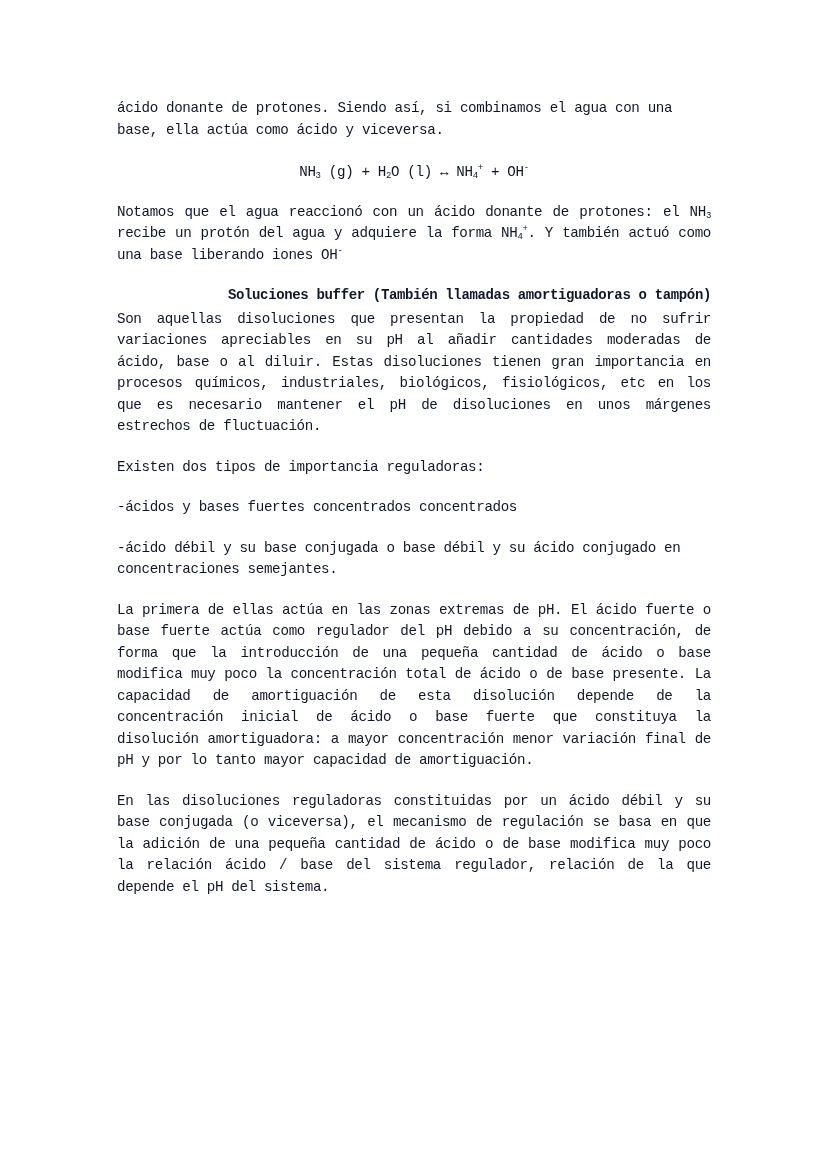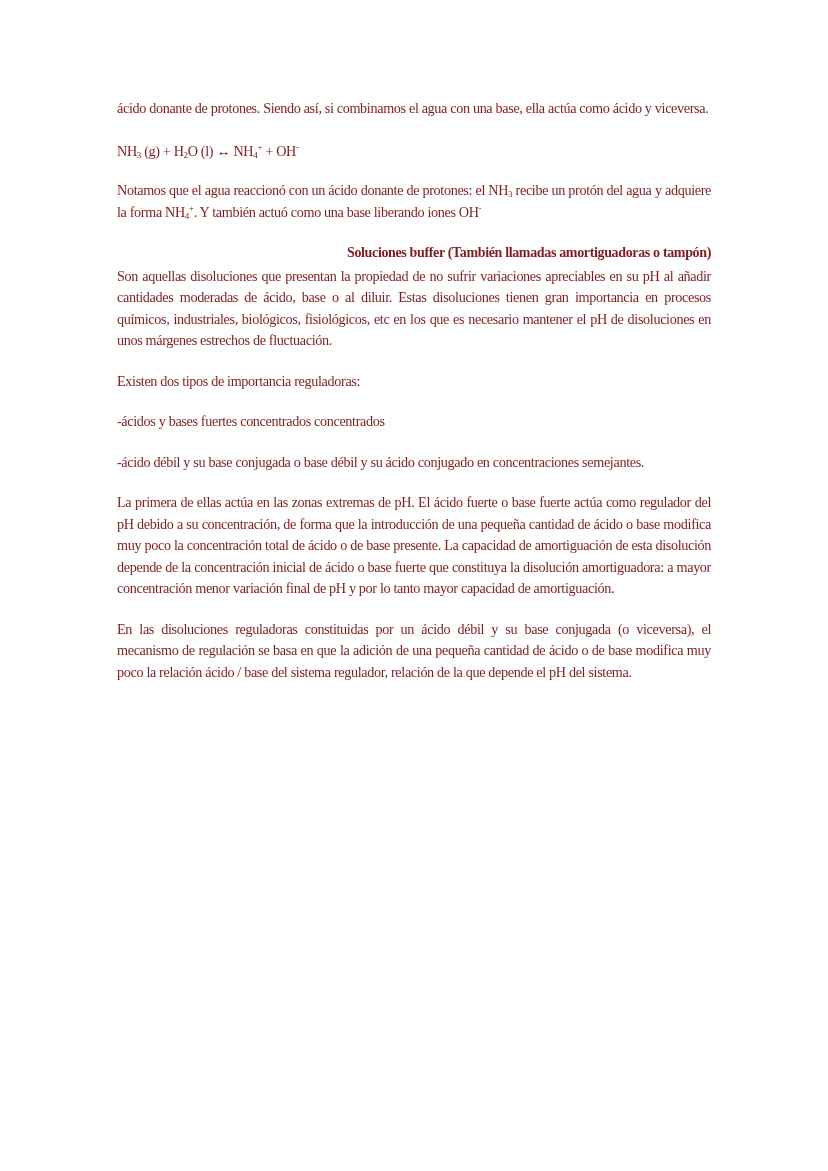--- a/index.html
+++ b/index.html
@@ -1,25 +1,25 @@
 <!DOCTYPE html>
 <html><head>
 <meta charset="utf-8">
 <style>
   html, body { margin: 0; padding: 0; background: #ffffff; }
   body { width: 828px; height: 1171px; position: relative; overflow: hidden; }
   .page {
     position: absolute; left: 117px; top: 98px; width: 594px;
-    font-family: Liberation Serif, serif;
-    font-size: 14.2px; line-height: 21.5px; color: #7f1d1d;
+    font-family: Liberation Mono, monospace;
+    font-size: 14.2px; line-height: 21.5px; color: #0f172a;
     letter-spacing: -0.35px;
   }
   .p { margin: 0 0 19px 0; }
   .justify { text-align: justify; text-align-last: left; }
-  .eq { margin: 0 0 18px 0; padding-top: 2px; }
+  .eq { text-align: center; margin: 0 0 18px 0; padding-top: 2px; }
   .heading { font-weight: bold; margin: 0 0 2px 4px; font-size: 14px; text-align: right; }
   sub, sup { font-size: 9px; line-height: 0; }
   sub { vertical-align: -2px; }
   sup { vertical-align: 6px; }
 </style>
 </head>
 <body>
 
 <div class="page">
   <p class="p">ácido donante de protones. Siendo así, si combinamos el agua con una base, ella actúa como ácido y viceversa.</p>

